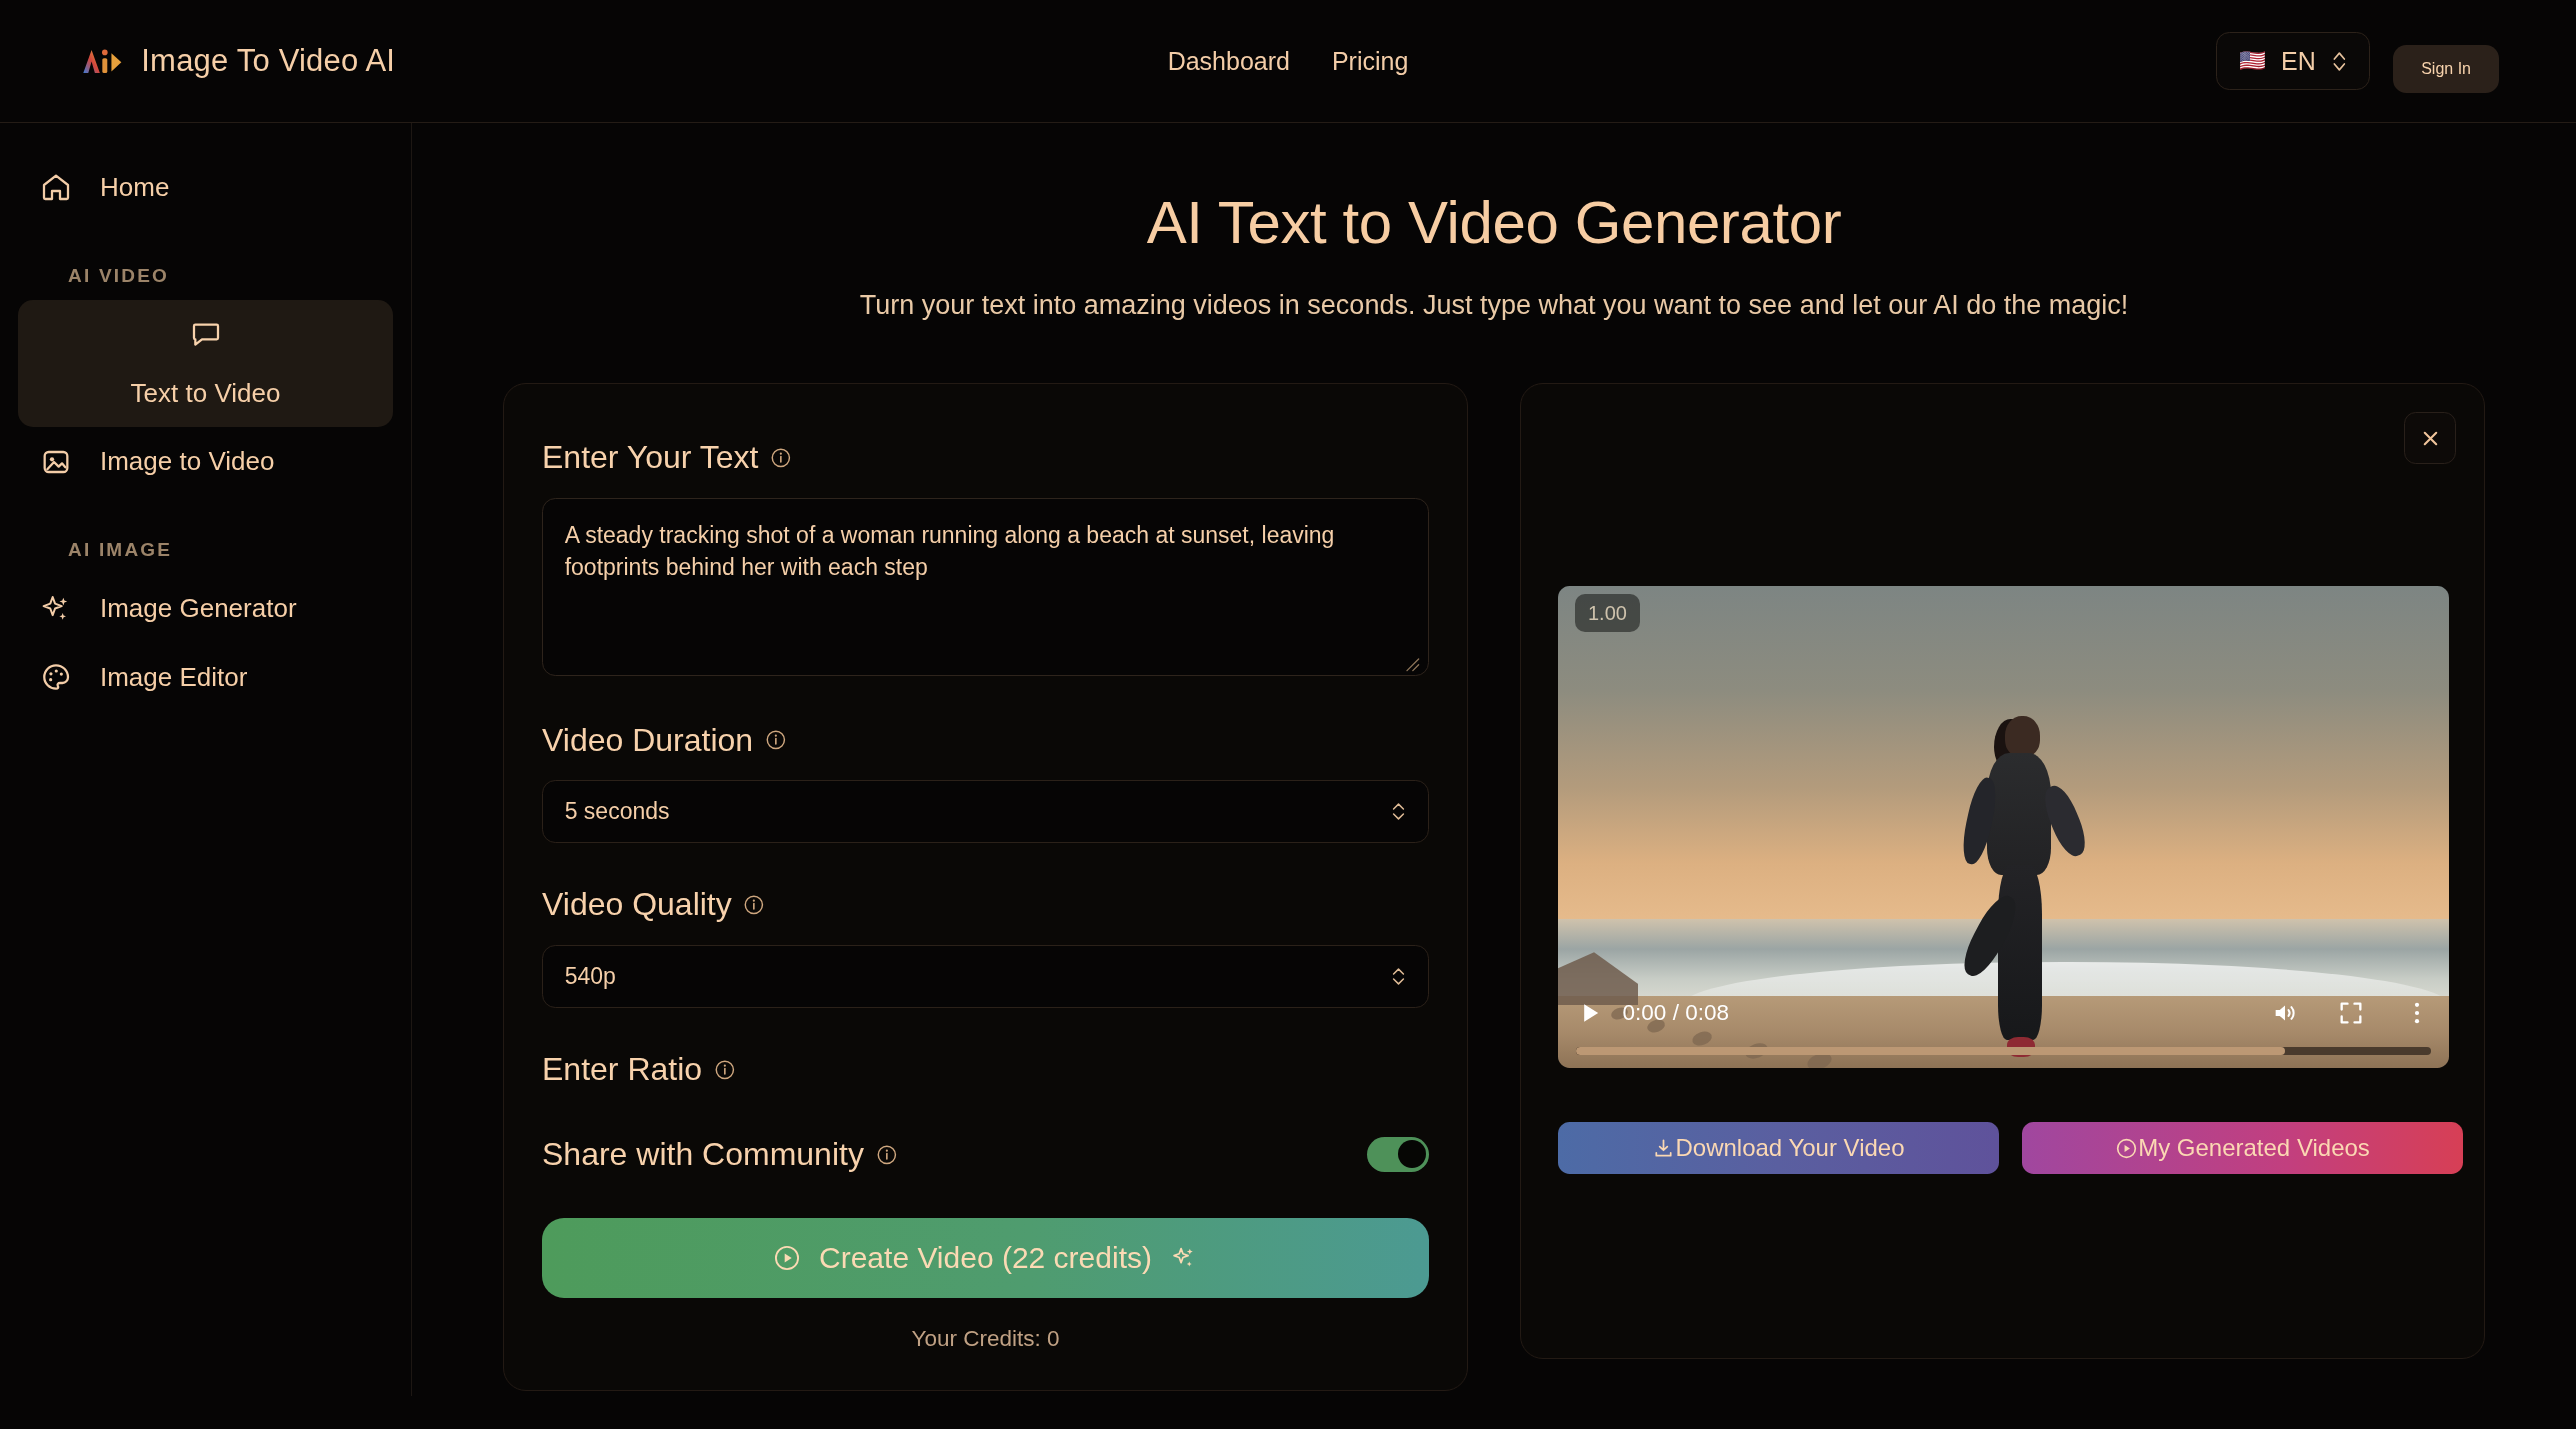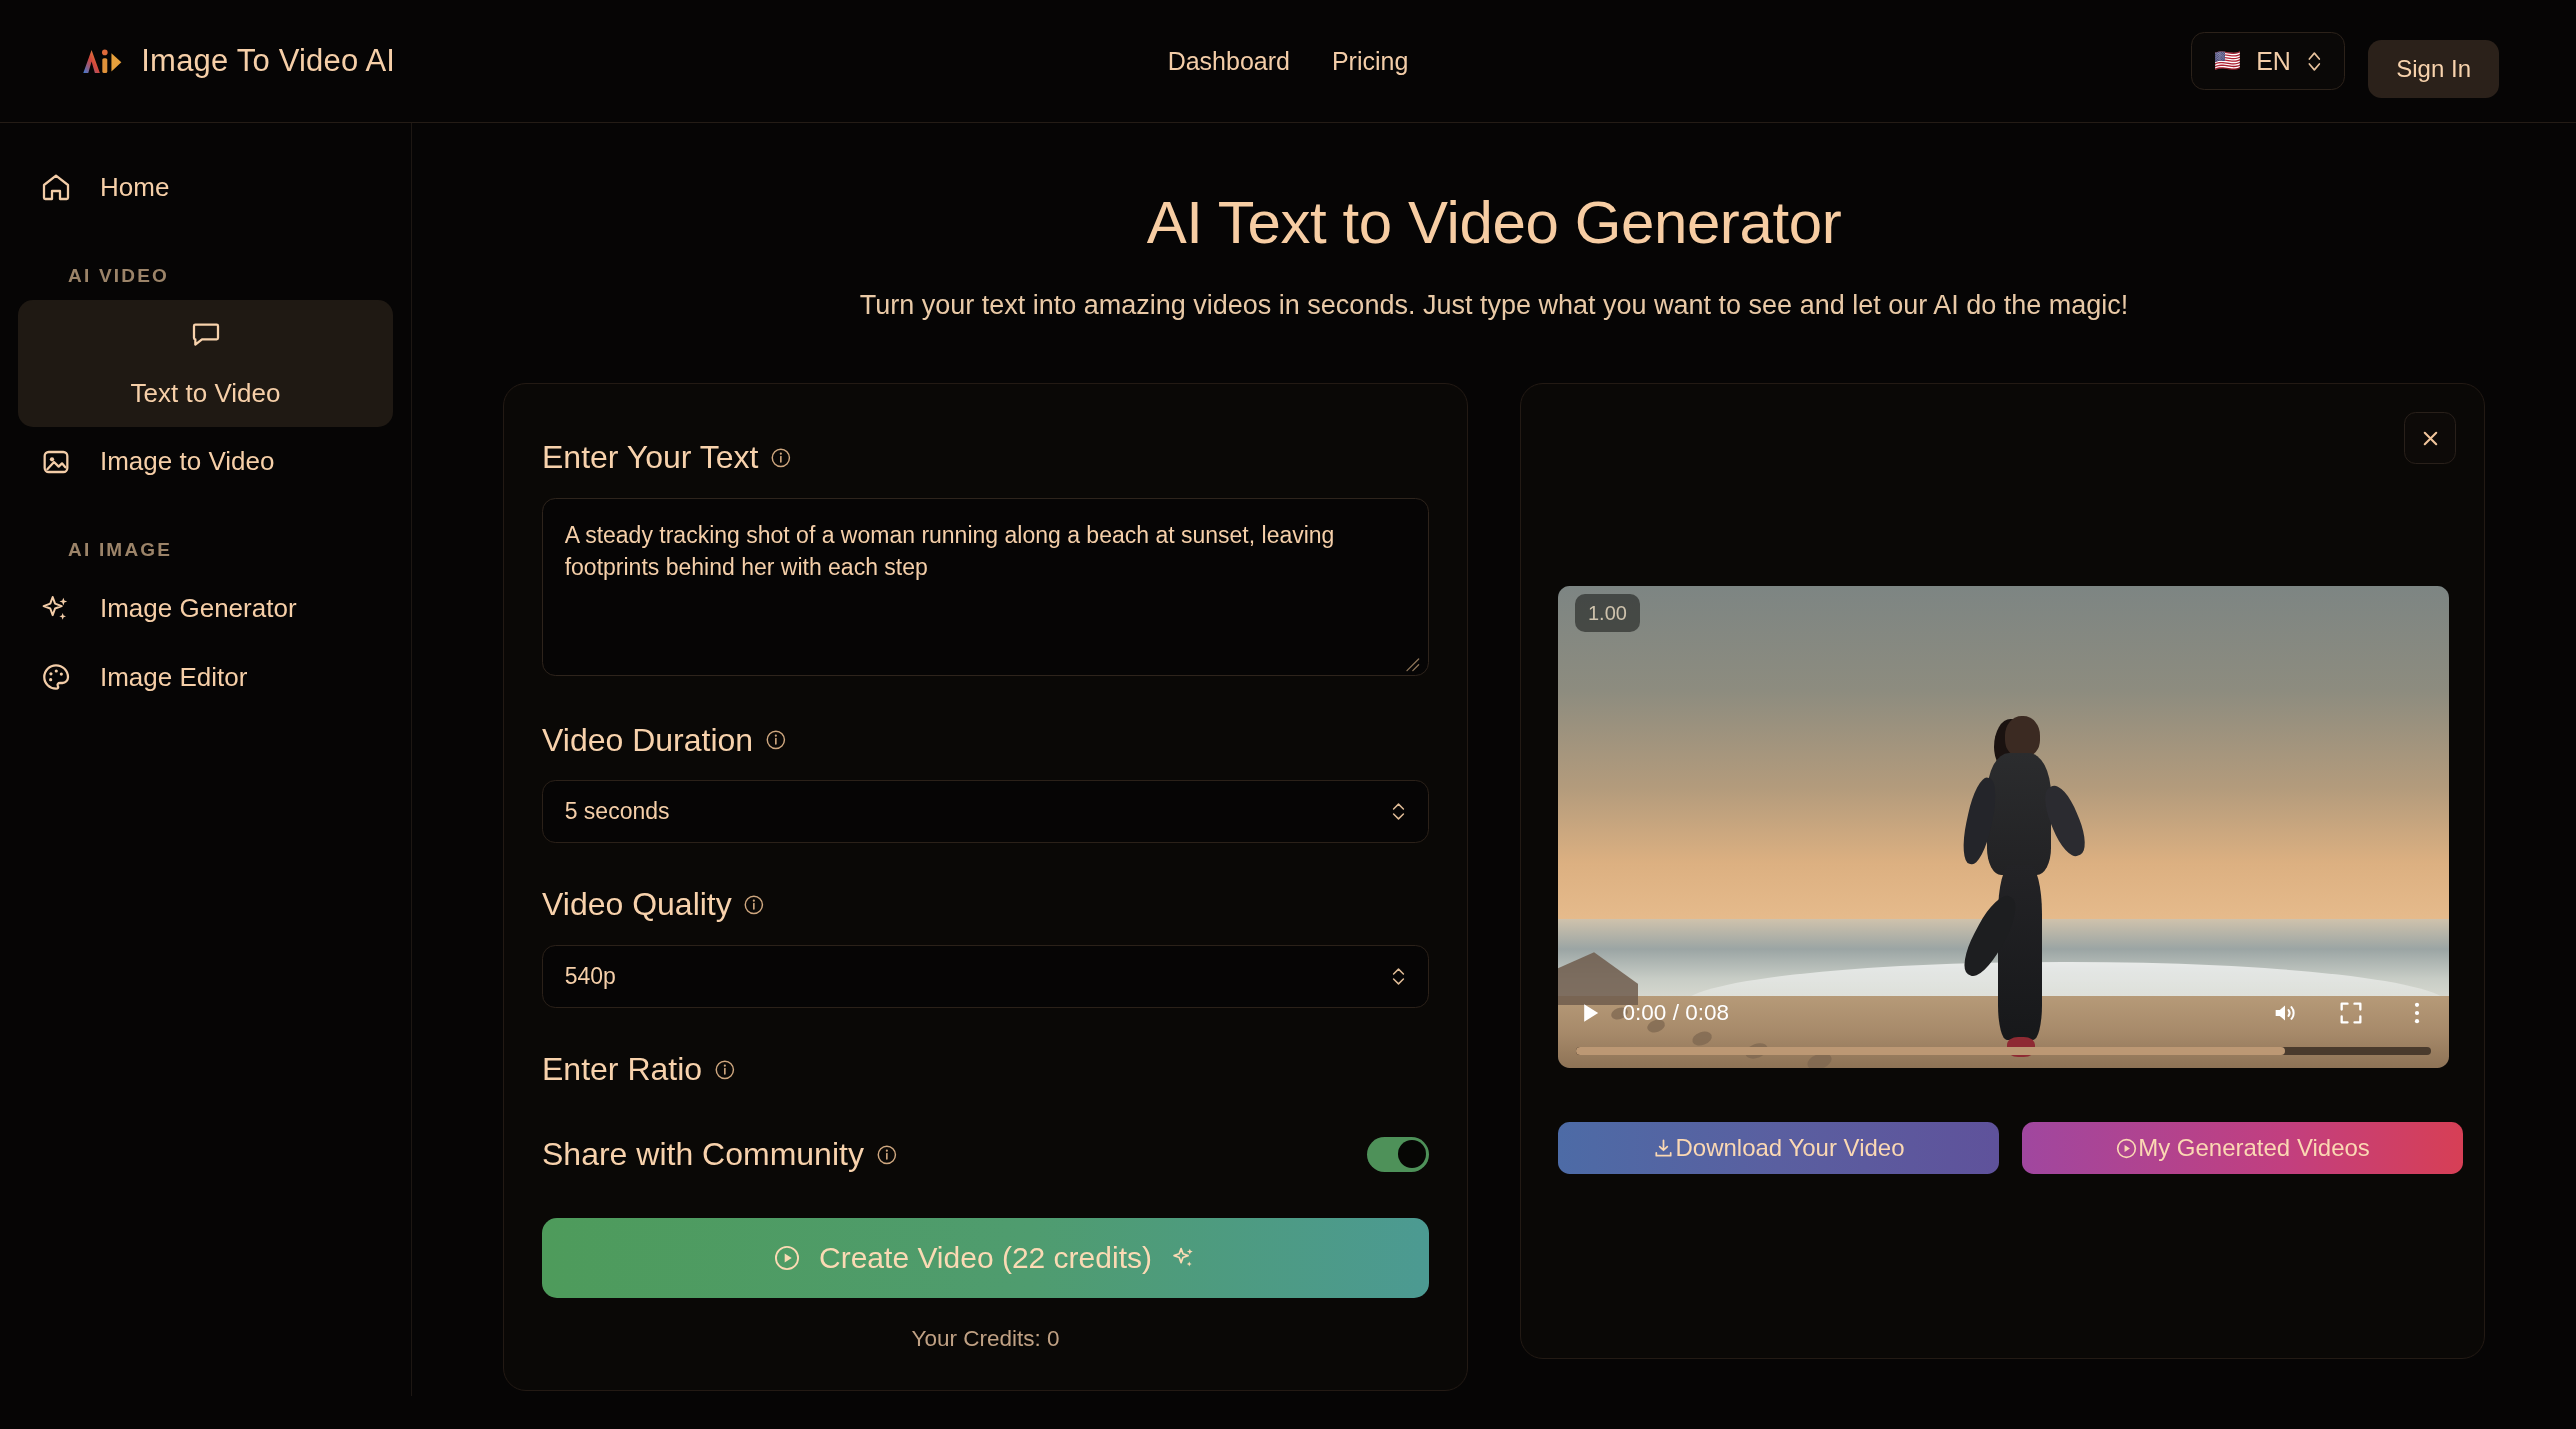--- a/index.html
+++ b/index.html
@@ -33,21 +33,21 @@
   .lang-select {
     display: flex; align-items: center; gap: 15px;
     border: 1.7px solid #2c221a; border-radius: 13.3px;
     padding: 13.3px 21.7px; background: #0a0807; min-width: 140px;
   }
   .flag { font-size: 21.7px; line-height: 1; }
   .lang-label { font-size: 25px; color: #f3cda8; }
   .chev-updown { margin-left: auto; width: 16.7px; height: 25px; display:block; }
   .signin-btn {
     background: #2b211a; border: none; border-radius: 13.3px;
-    padding: 15px 28px; font-size: 24px; color: #f8d3ad;
+    padding: 15px 28px; font-size: 16px; color: #f8d3ad;
     font-family: inherit; cursor: pointer; margin-top: 16px;
   }
 
   
   .sidebar {
     position: absolute; top: 123px; left: 0; width: 412px; height: 1273px;
     border-right: 1.7px solid #1d1713; padding-top: 30px;
   }
   .nav-item {
     display: flex; align-items: center; gap: 28px;
@@ -120,21 +120,21 @@
   .toggle {
     width: 62px; height: 35px; border-radius: 17.5px; background: #4e9159;
     position: relative; cursor: pointer; flex: none;
   }
   .toggle-knob {
     position: absolute; right: 3.3px; top: 3.3px;
     width: 28px; height: 28px; border-radius: 50%; background: #060604;
   }
 
   .create-btn {
-    margin-top: 45px; width: 100%; height: 80px; border: none; border-radius: 15px;
+    margin-top: 45px; width: 100%; height: 80px; border: none; border-radius: 22px;
     background: linear-gradient(90deg, #4e9b5b 0%, #4f9c6f 55%, #4c9a92 100%);
     display: flex; align-items: center; justify-content: center; gap: 18.3px;
     font-size: 30px; color: #fbdab4; font-family: inherit; cursor: pointer;
   }
   .btn-ic { width: 28px; height: 28px; display: block; }
   .credits-line {
     text-align: center; font-size: 22.5px; color: #c0a184; margin-top: 28px;
     padding-bottom: 38px;
   }
 

